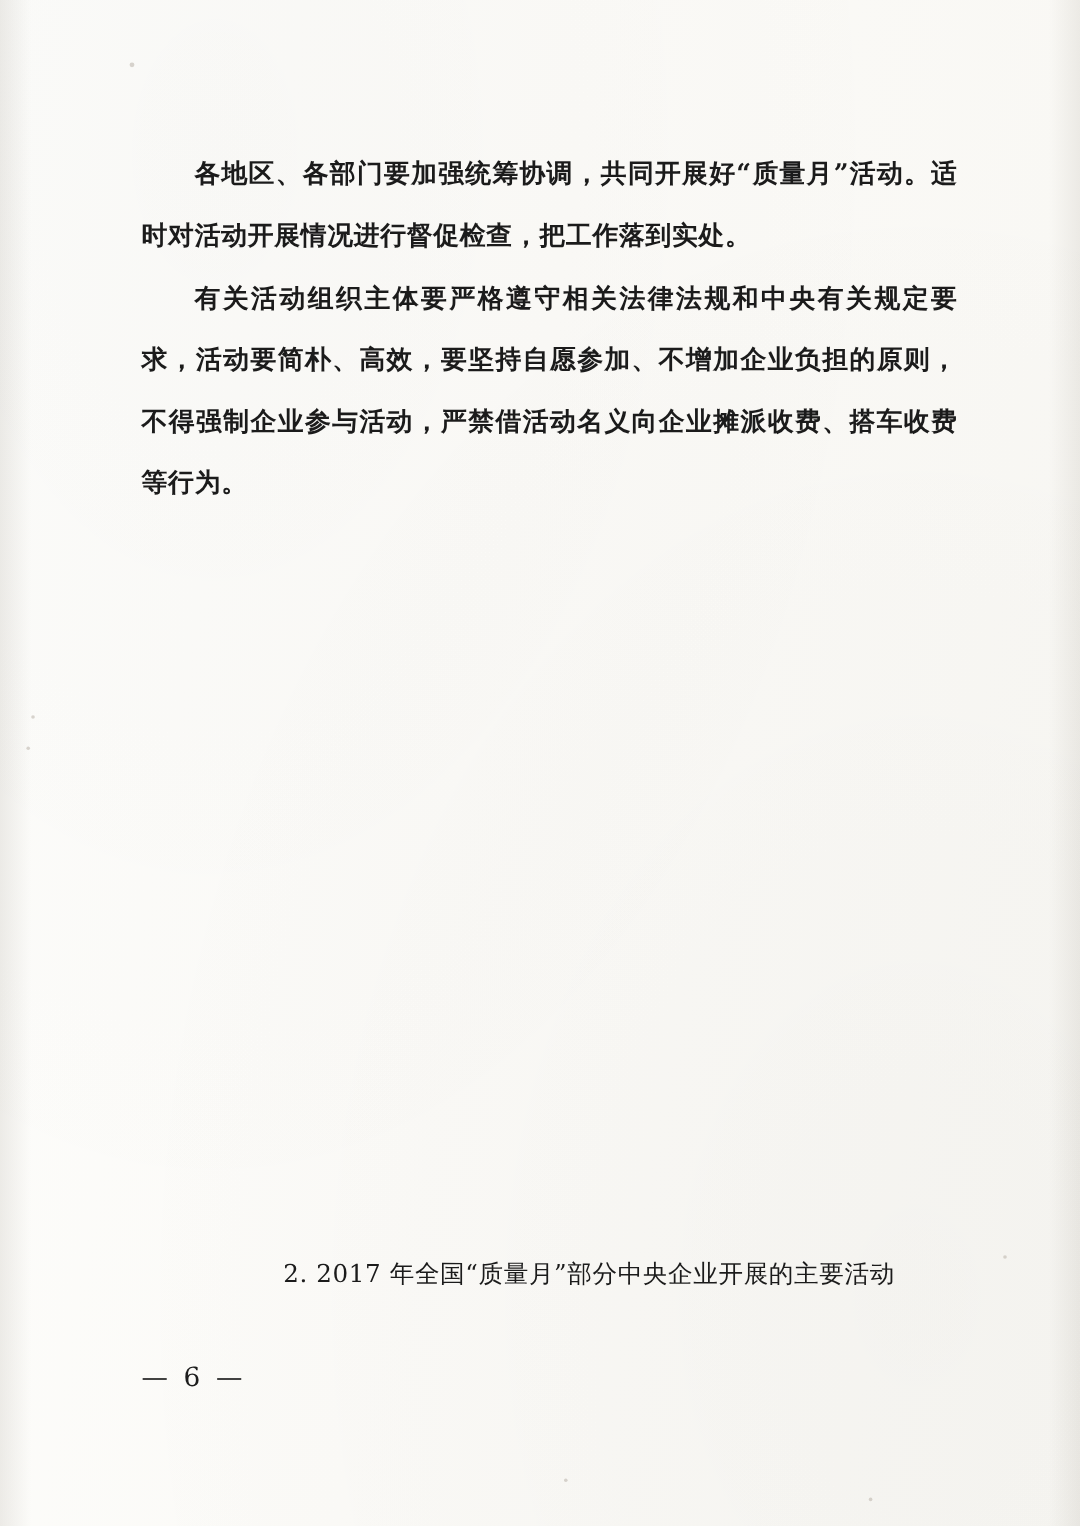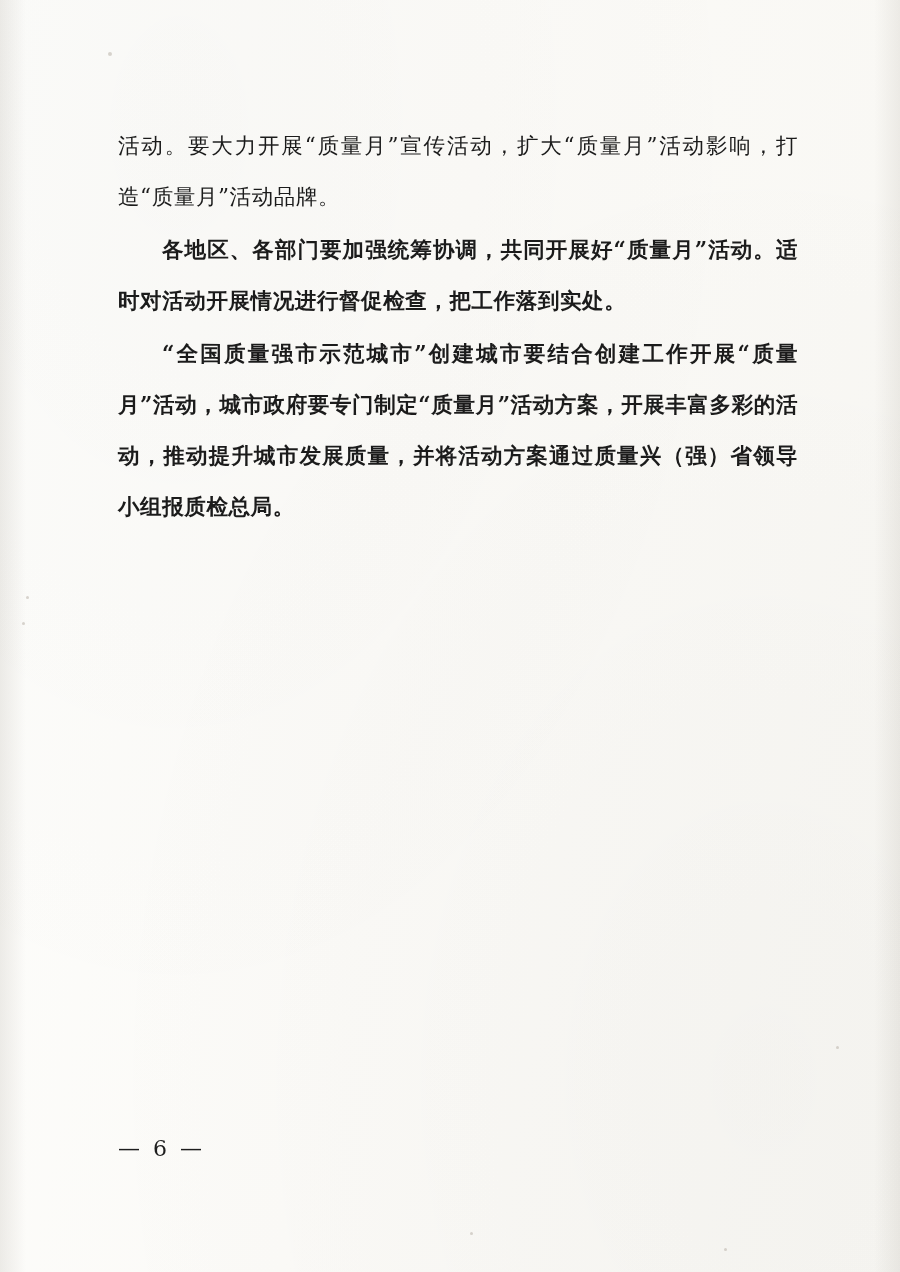--- a/index.html
+++ b/index.html
@@ -92,21 +92,21 @@
 <div class="edge-shadow right"></div>
 
 <div class="speck" style="left:108px;top:52px;width:4px;height:4px;"></div>
 <div class="speck" style="left:26px;top:596px;width:3px;height:3px;"></div>
 <div class="speck" style="left:22px;top:622px;width:3px;height:3px;"></div>
 <div class="speck" style="left:836px;top:1046px;width:3px;height:3px;"></div>
 <div class="speck" style="left:470px;top:1232px;width:3px;height:3px;"></div>
 <div class="speck" style="left:724px;top:1248px;width:3px;height:3px;"></div>
 
 <div class="page-body">
-  <p class="para">活动。要大力开展“质量月”宣传活动，扩大“质量月”活动影响，打造“质量月”活动品牌。</p>
   <p class="para indent">各地区、各部门要加强统筹协调，共同开展好“质量月”活动。适时对活动开展情况进行督促检查，把工作落到实处。</p>
-  <p class="para indent">“全国质量强市示范城市”创建城市要结合创建工作开展“质量月”活动，城市政府要专门制定“质量月”活动方案，开展丰富多彩的活动，推动提升城市发展质量，并将活动方案通过质量兴（强）省领导小组报质检总局。</p>
+  <p class="para indent">有关活动组织主体要严格遵守相关法律法规和中央有关规定要求，活动要简朴、高效，要坚持自愿参加、不增加企业负担的原则，不得强制企业参与活动，严禁借活动名义向企业摊派收费、搭车收费等行为。</p>
 </div>
 
 <div class="attach-block">
+  <div class="attach-line second">2. 2017 年全国“质量月”部分中央企业开展的主要活动</div>
 </div>
 
 <div class="page-number">— 6 —</div>
 
 </body></html>

